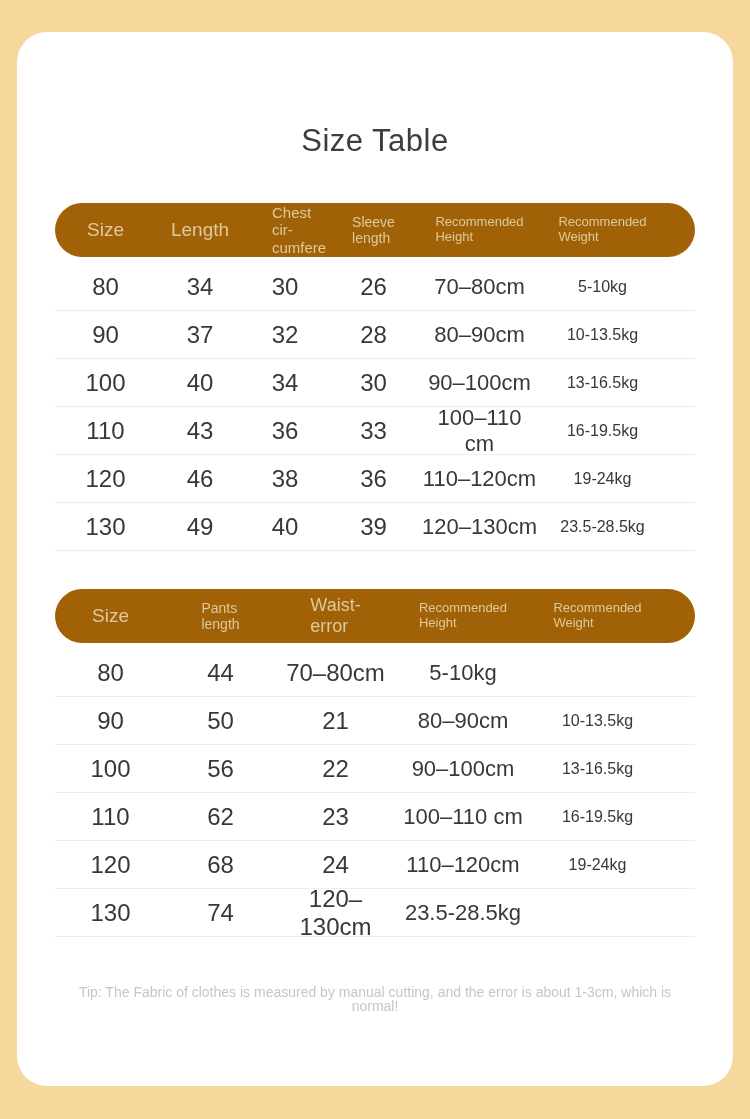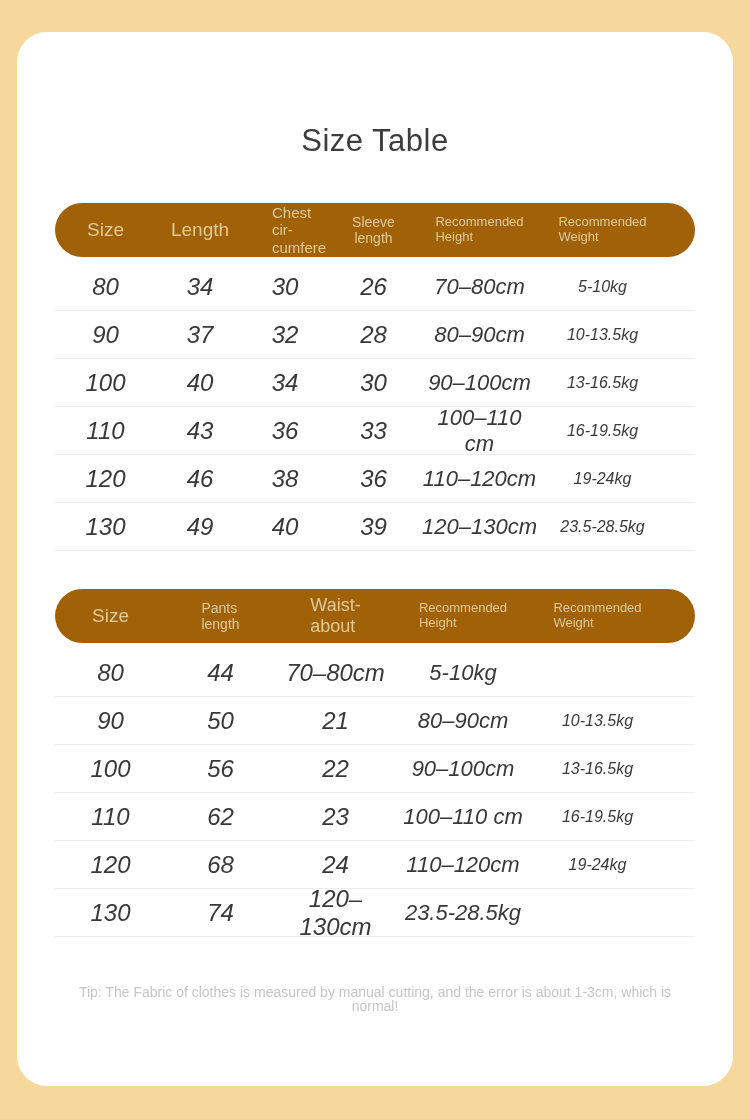--- a/index.html
+++ b/index.html
@@ -40,21 +40,21 @@
   .hrow {
     height:54px;
     background:#a16207;
     border-radius:27px;
     display:flex;
     align-items:center;
     color:#ddca9b;
   }
   .hrow .cell { display:flex; justify-content:center; align-items:center; }
   .hrow .cell span { display:block; text-align:left; white-space:pre-line; line-height:1.15; }
-  .rows { margin-top:6px;font-style:italic; }
+  .rows { margin-top:6px; }
   .row {
     height:48px;
     display:flex;
     align-items:center;
     border-bottom:1px solid #ececec;
     color:#383838;
   }
   .cell { text-align:center; }
   
   .t1 .cell:nth-child(1){width:101px;}
@@ -66,21 +66,21 @@
   
   .t2 .cell:nth-child(1){width:111px;}
   .t2 .cell:nth-child(2){width:109px;}
   .t2 .cell:nth-child(3){width:121px;}
   .t2 .cell:nth-child(4){width:134px;}
   .t2 .cell:nth-child(5){width:165px; padding-right:30px;}
   
   .t1 .hrow .cell:nth-child(1) span{font-size:19px;}
   .t1 .hrow .cell:nth-child(2) span{font-size:19px;}
   .t1 .hrow .cell:nth-child(3) span{font-size:15px; width:57px; overflow:hidden;margin-left:28px;}
-  .t1 .hrow .cell:nth-child(4) span{font-size:14px;text-align:center;}
+  .t1 .hrow .cell:nth-child(4) span{font-size:14px;}
   .t1 .hrow .cell:nth-child(5) span{font-size:13px;}
   .t1 .hrow .cell:nth-child(6) span{font-size:13px;}
   
   .t2 .hrow .cell:nth-child(1) span{font-size:19px;}
   .t2 .hrow .cell:nth-child(2) span{font-size:14px;}
   .t2 .hrow .cell:nth-child(3) span{font-size:18px;}
   .t2 .hrow .cell:nth-child(4) span{font-size:13px;}
   .t2 .hrow .cell:nth-child(5) span{font-size:13px;}
   
   .t1 .row .cell:nth-child(-n+4){font-size:24px;}
@@ -186,21 +186,21 @@
     <div class="hrow">
       <div class="cell">
           <span>Size</span>
         </div>
       <div class="cell">
           <span>Pants
 length</span>
         </div>
       <div class="cell">
           <span>Waist-
-about</span>
+error</span>
         </div>
       <div class="cell">
           <span>Recommended
 Height</span>
         </div>
       <div class="cell">
           <span>Recommended
 Weight</span>
         </div>
     </div>

